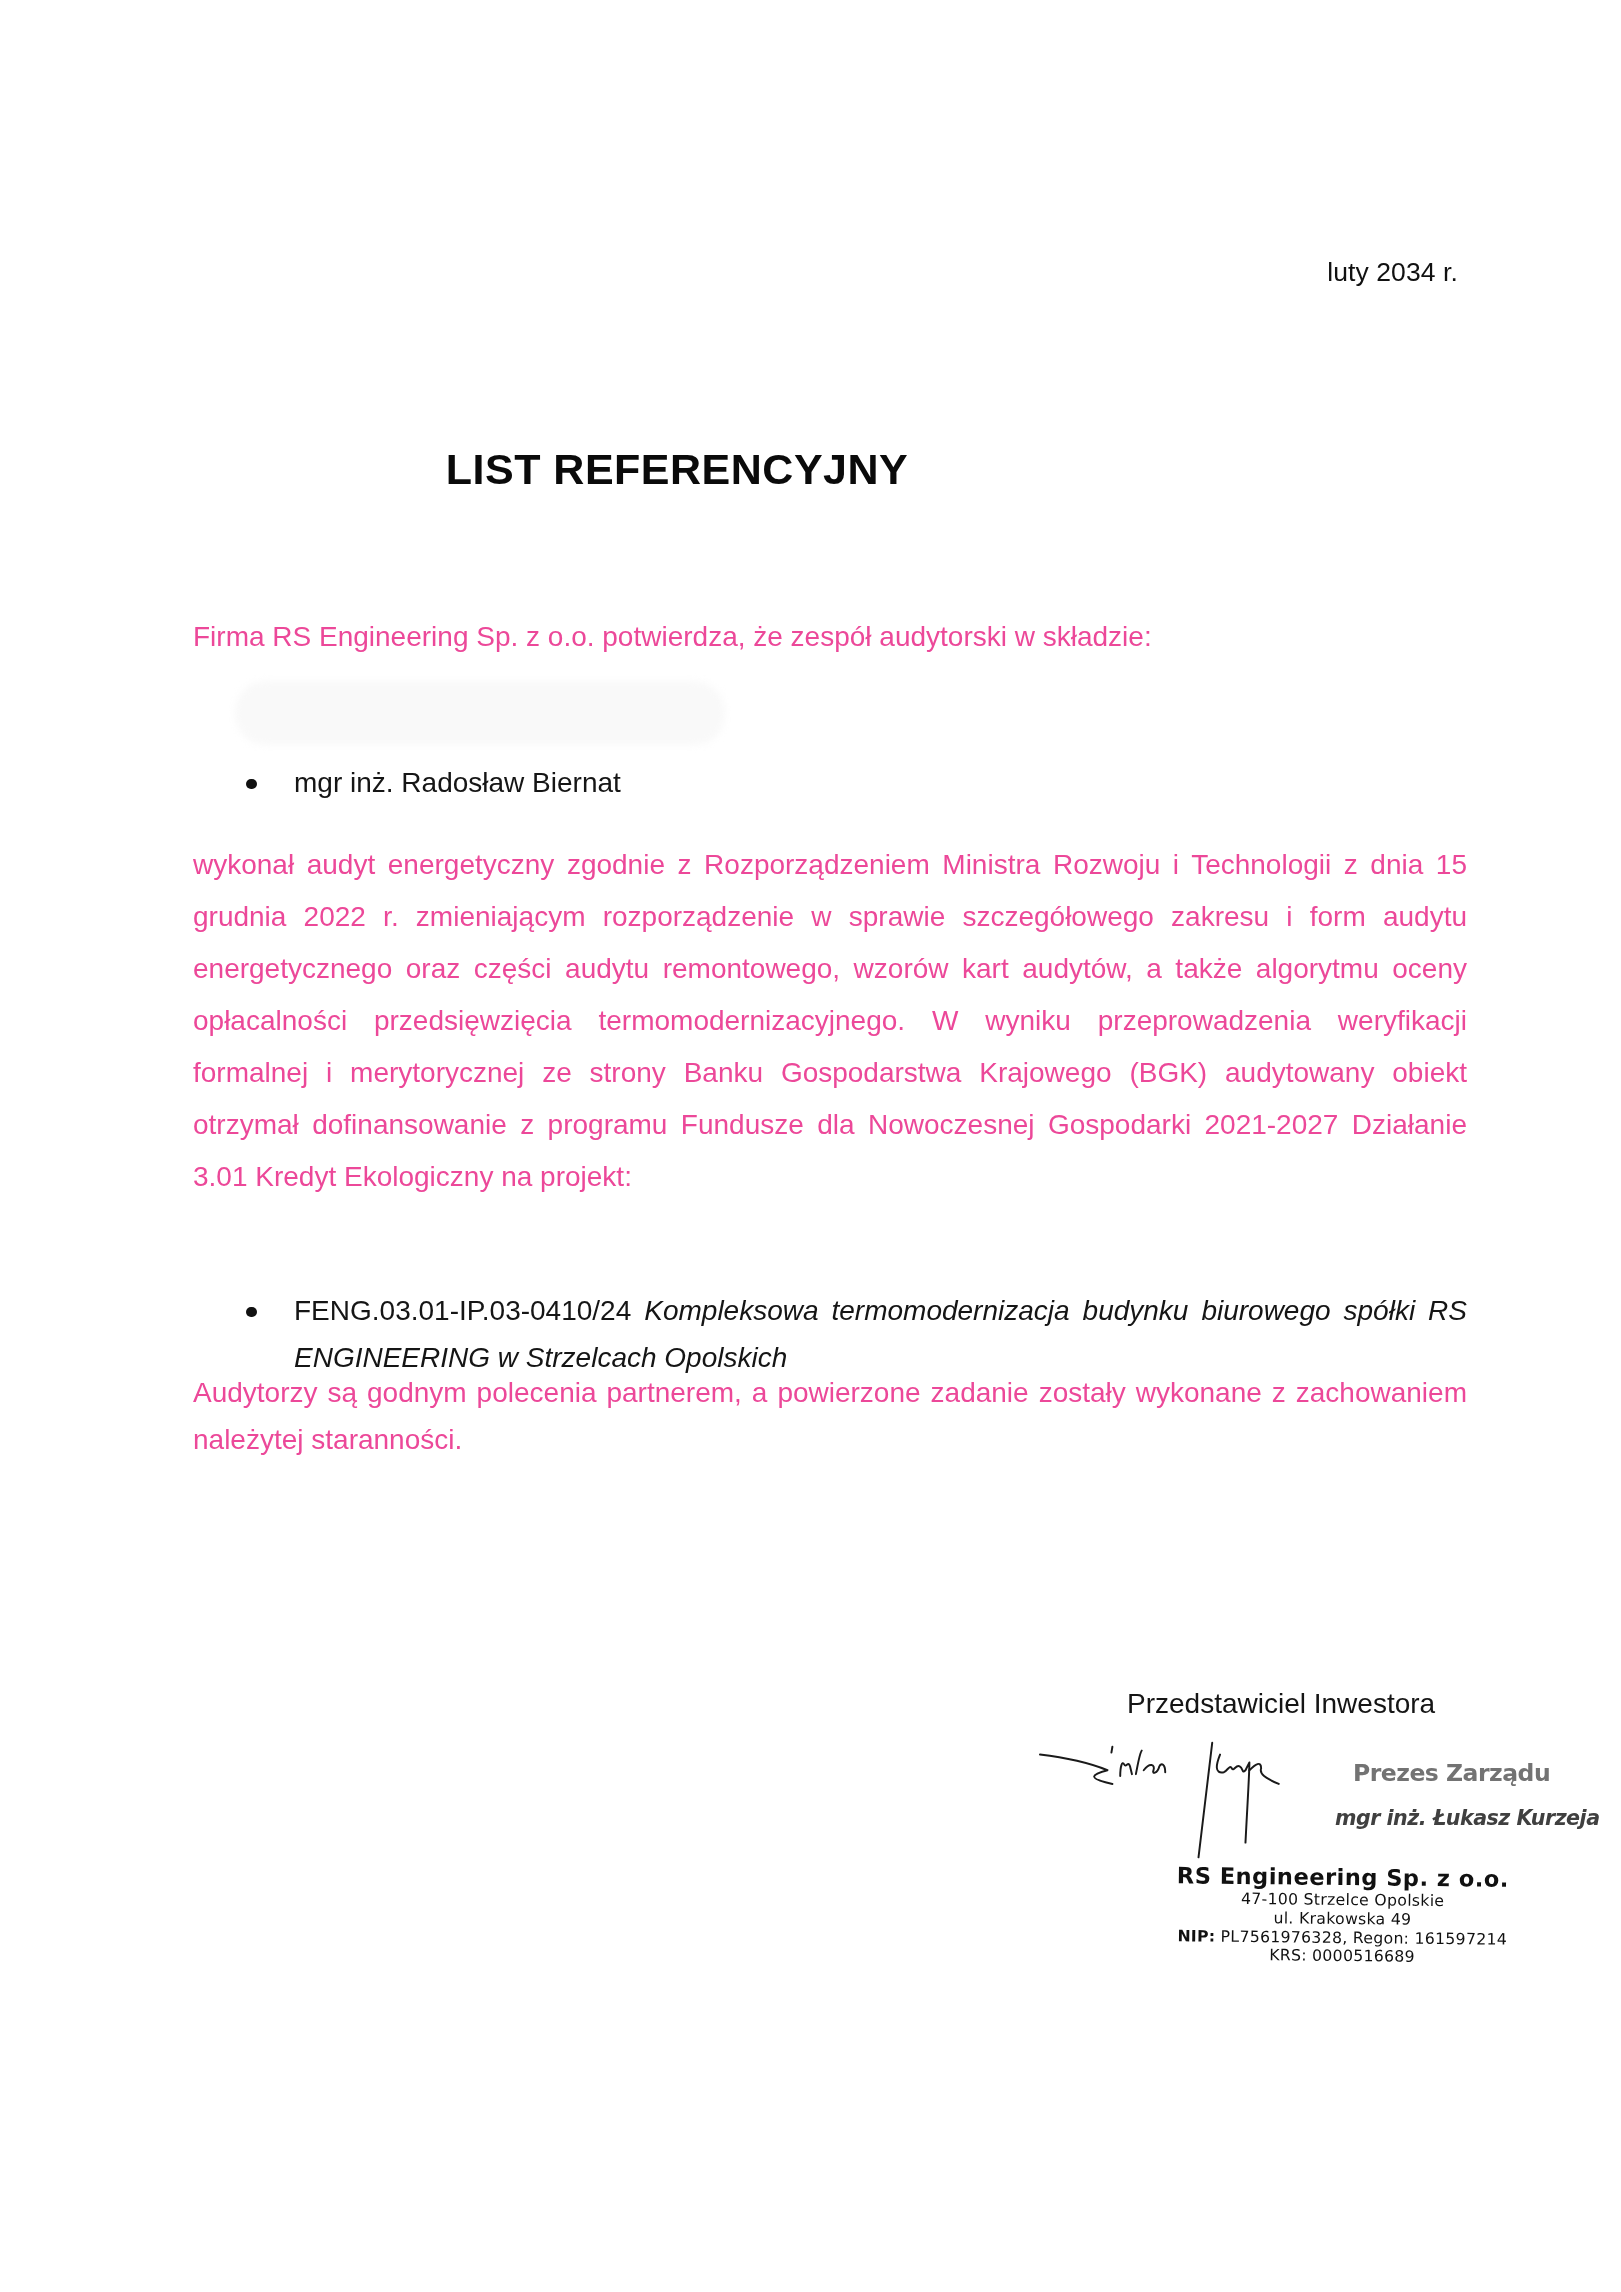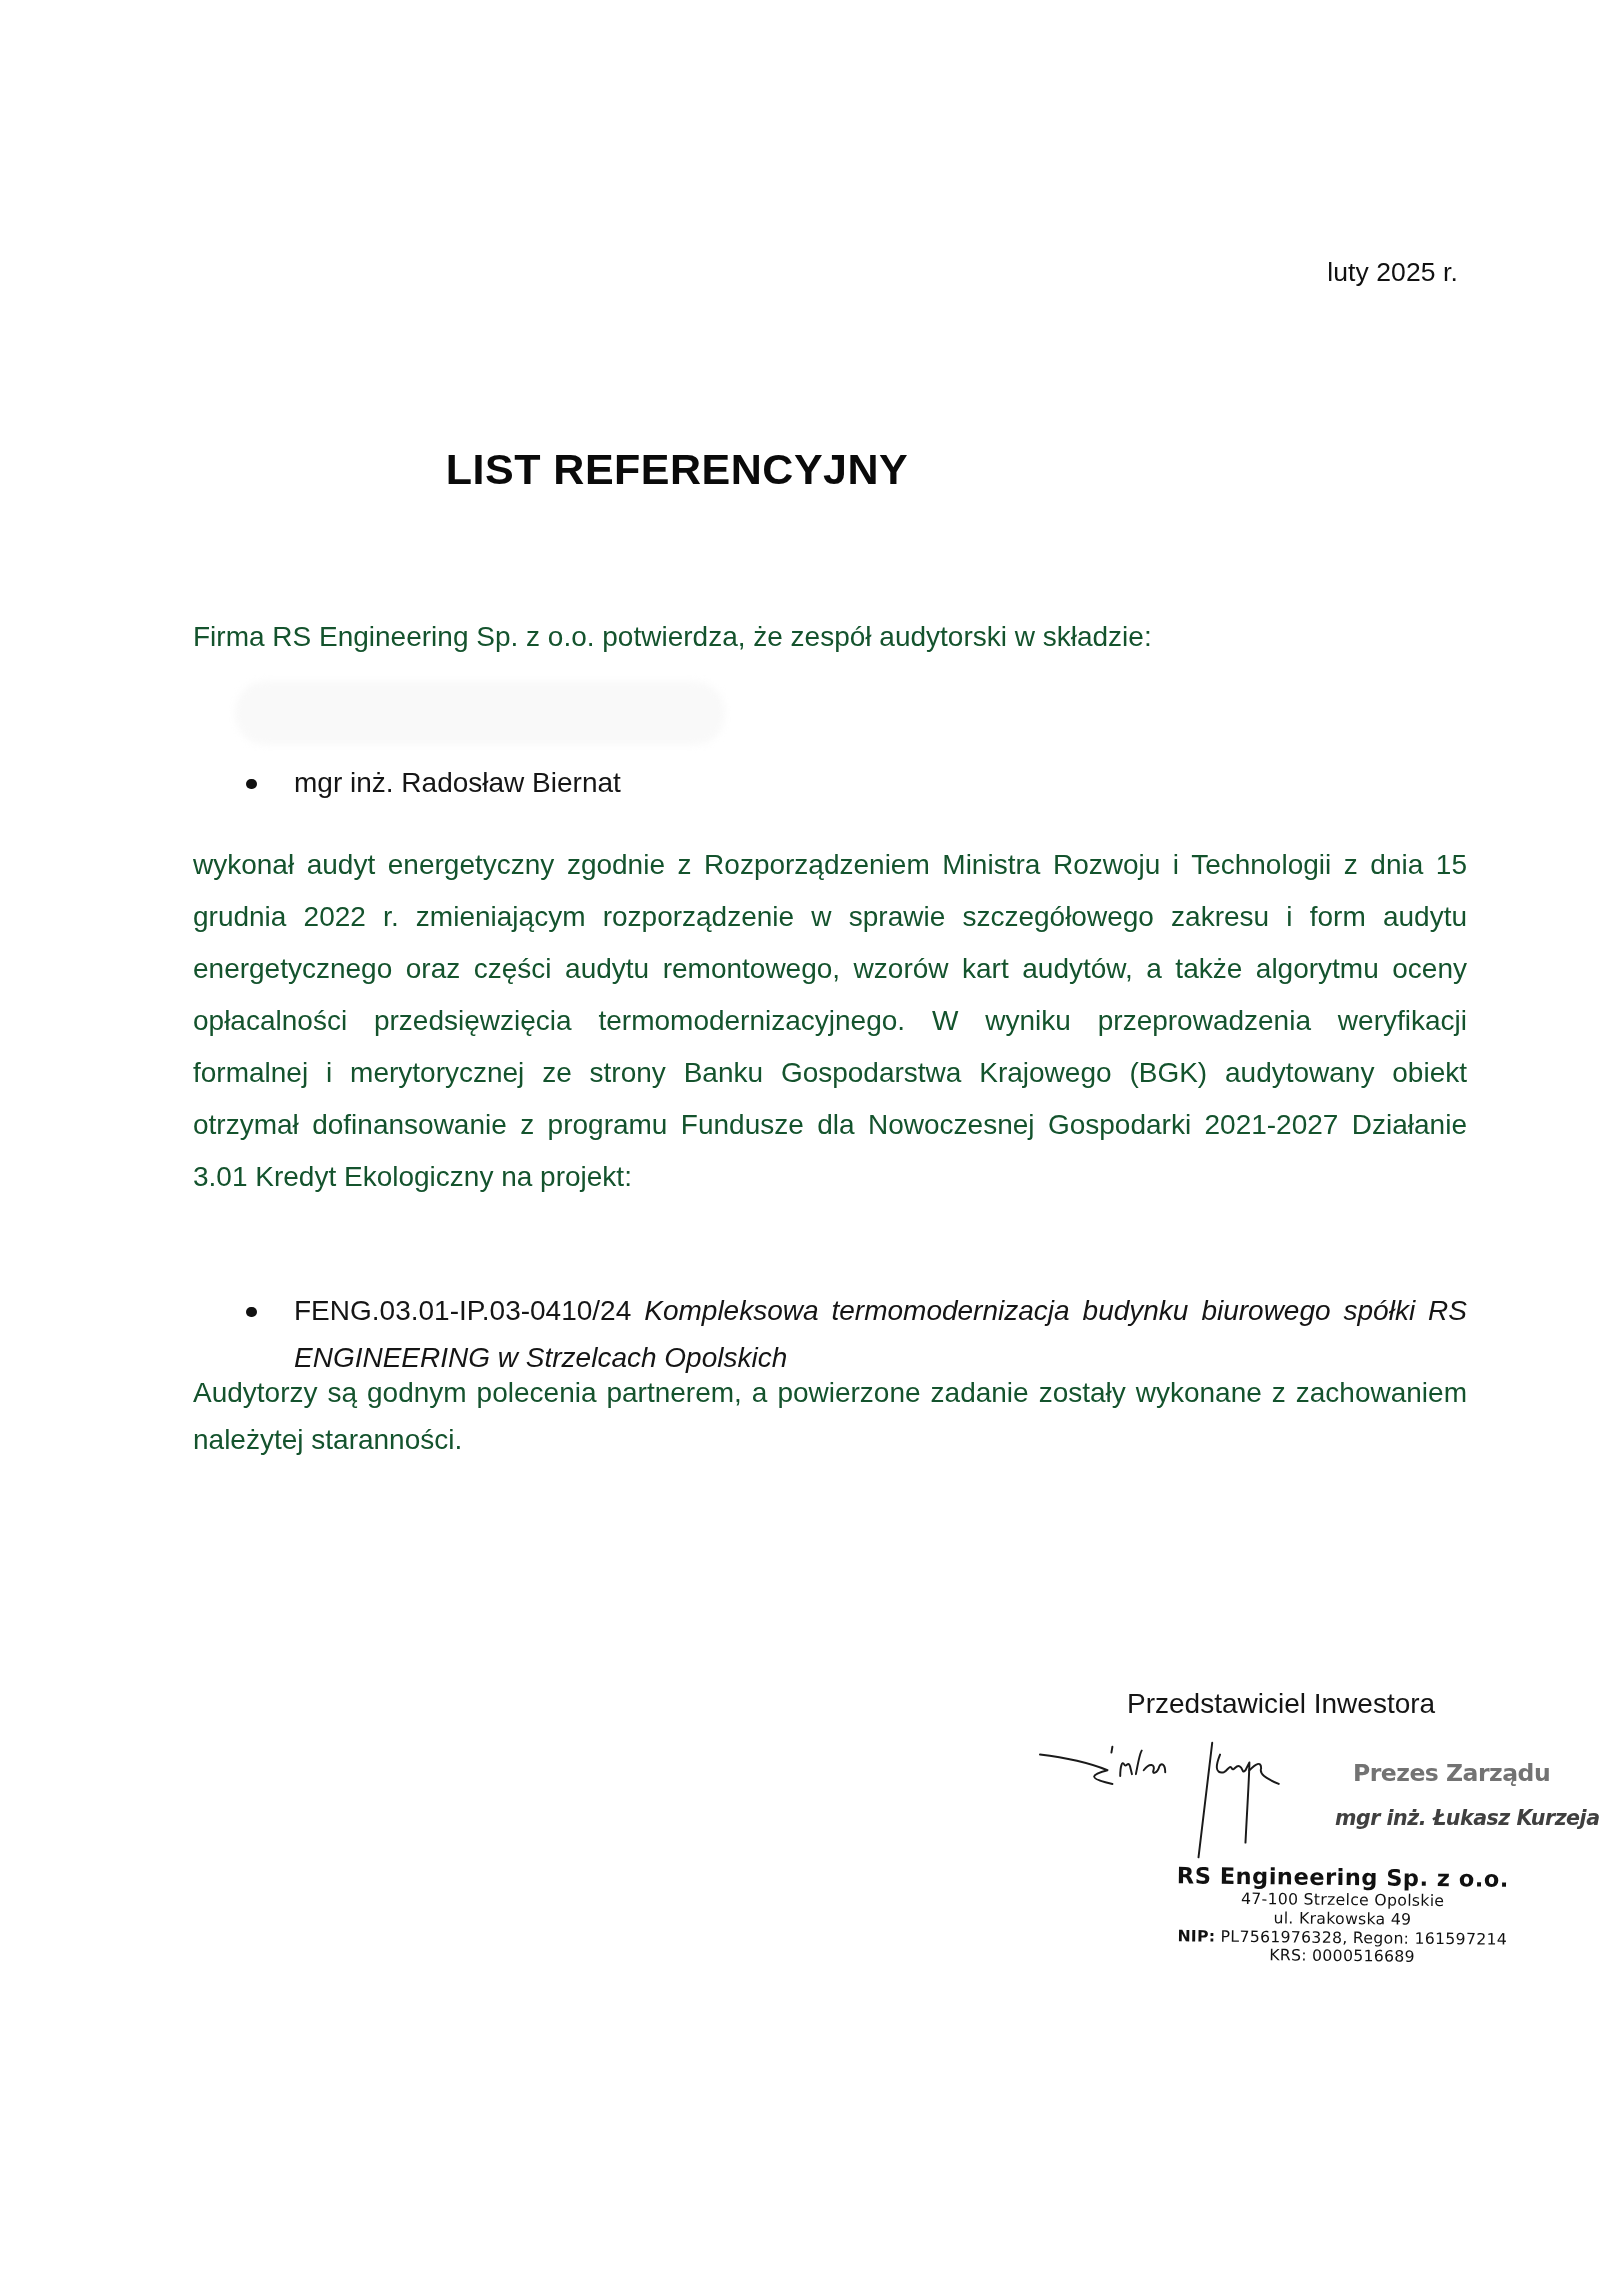--- a/index.html
+++ b/index.html
@@ -39,21 +39,21 @@
       letter-spacing: 0.5px;
       color: #0a0a0a;
     }
     .para {
       position: absolute;
       left: 193px;
       width: 1274px;
       font-size: 28px;
       line-height: 49px;
       text-align: justify;
-      color: #14532d;
+      color: #ec4899;
     }
     .intro { top: 612px; }
     .redacted {
       position: absolute;
       left: 235px;
       top: 681px;
       width: 490px;
       height: 64px;
       border-radius: 31px;
       background: #f9f9f9;
@@ -145,21 +145,21 @@
       line-height: 18.6px;
       letter-spacing: 0.3px;
     }
     .company-line b { font-weight: bold; }
   </style>
 </head>
 <body>
 
 <div class="page">
 
-  <div class="date">luty 2025 r.</div>
+  <div class="date">luty 2034 r.</div>
 
   <h1 class="title">LIST REFERENCYJNY</h1>
 
   <p class="para intro">Firma RS Engineering Sp. z o.o. potwierdza, że zespół audytorski w składzie:</p>
 
   <div class="redacted"></div>
 
   <div class="bullet-list auditor-list">
     <div class="bullet-item">
       <span class="bullet-dot"></span>

